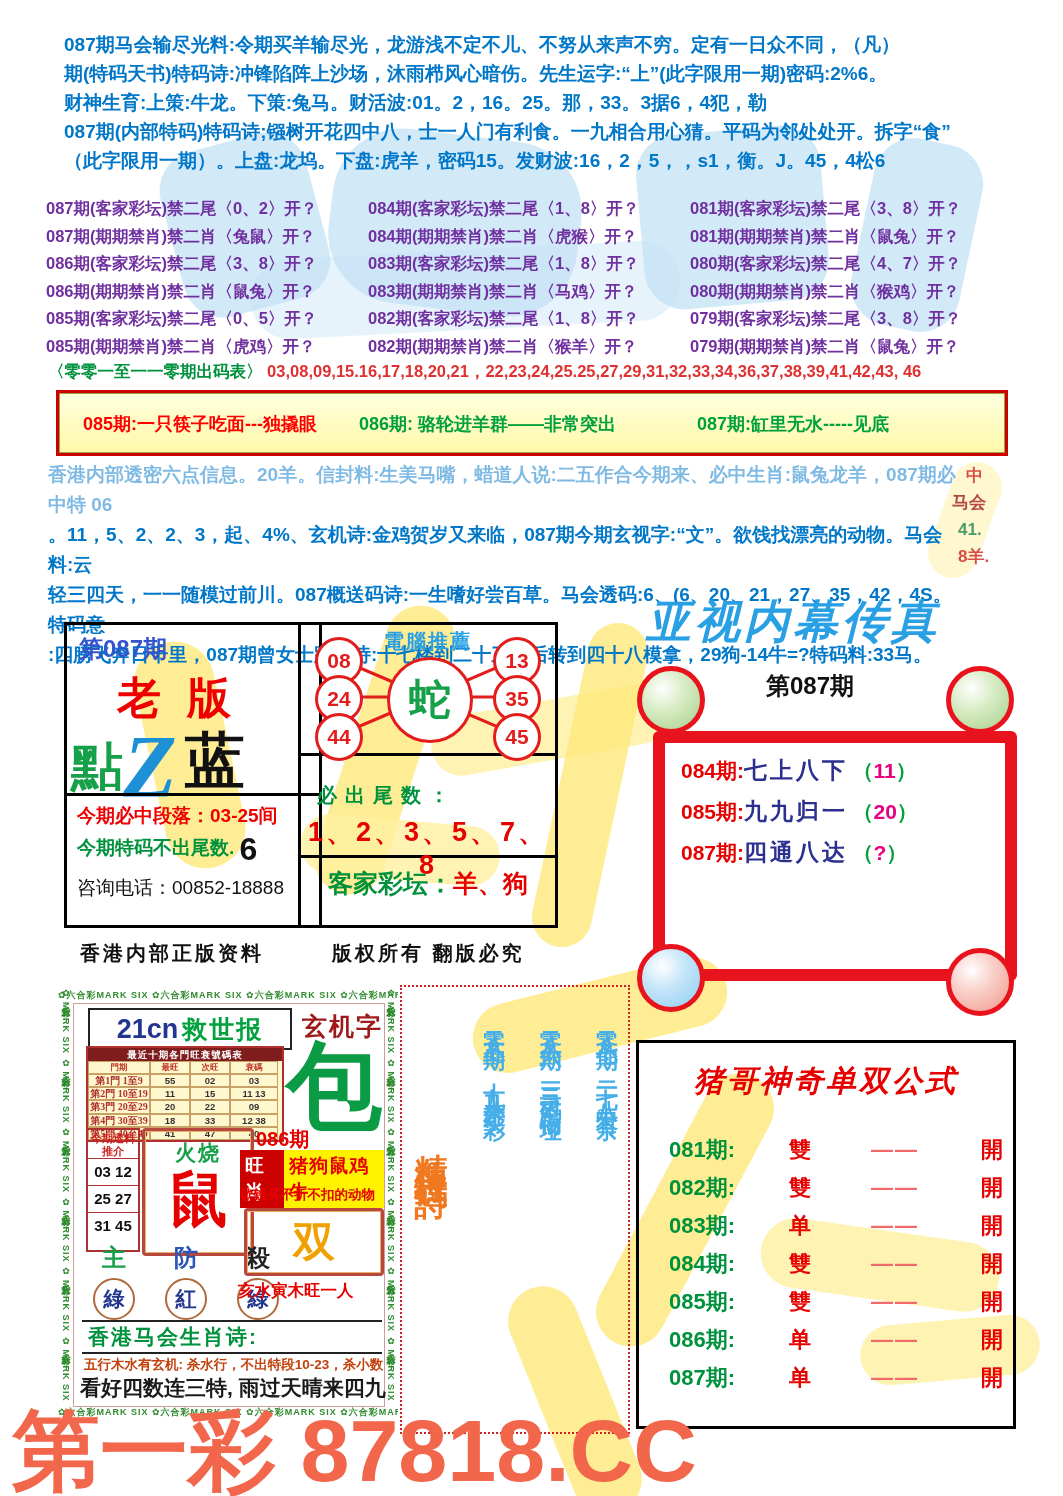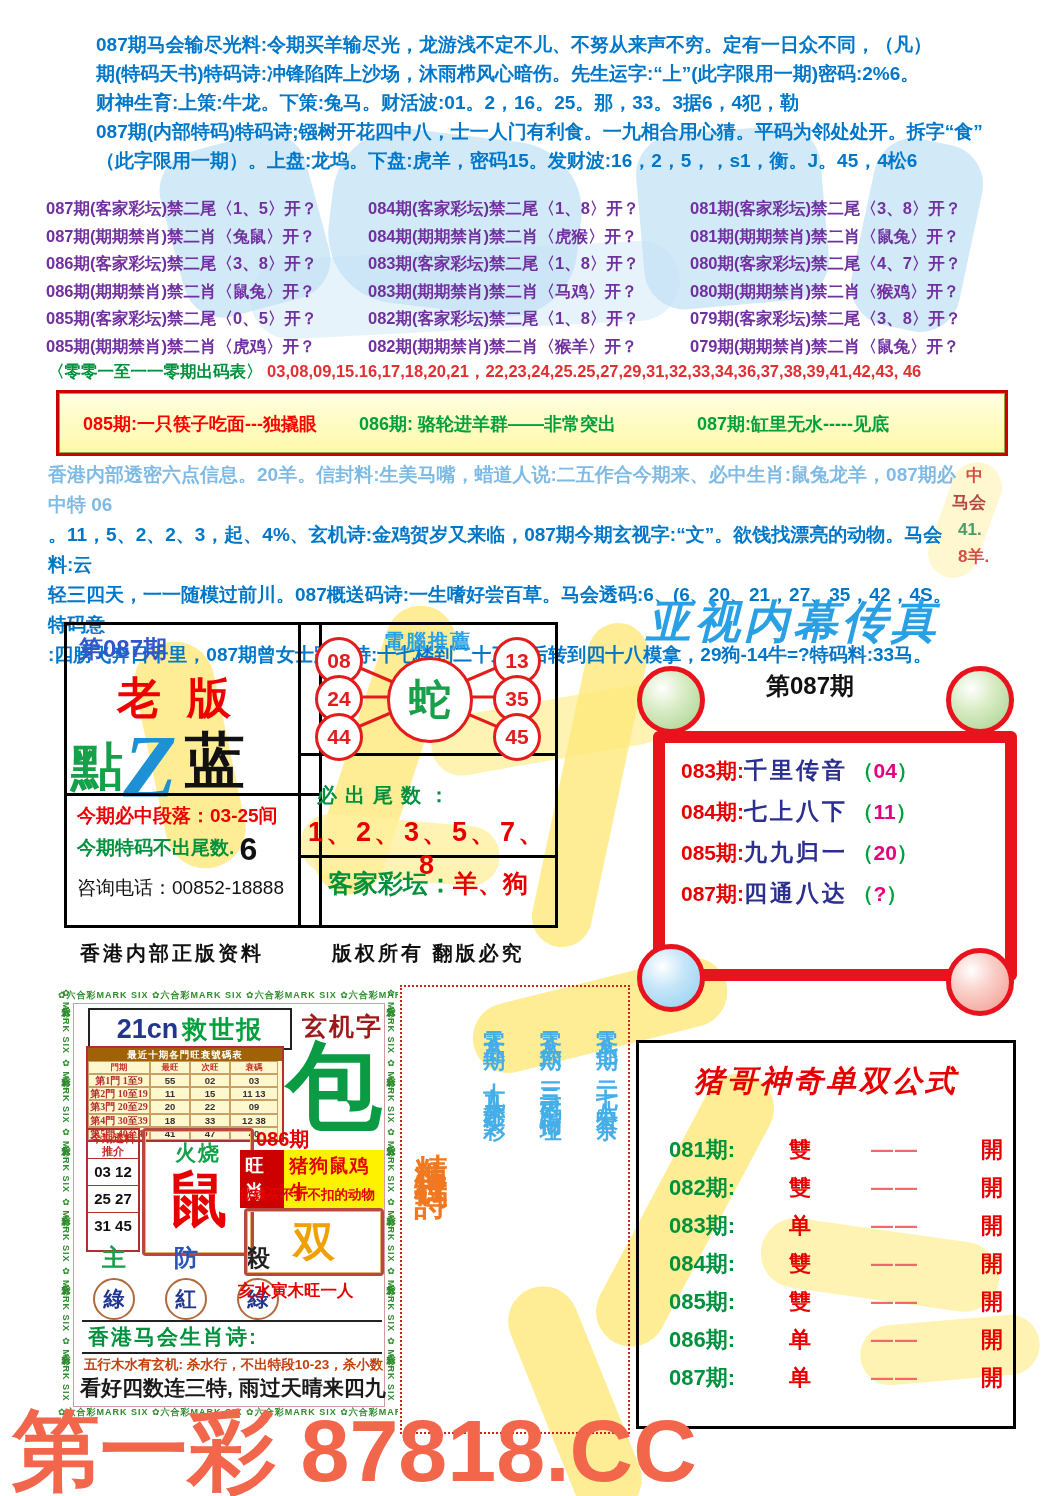--- a/index.html
+++ b/index.html
@@ -5,21 +5,21 @@
   html,body{margin:0;padding:0;background:#888;}
   .page{position:relative;width:1063px;height:1496px;background:#ffffff;overflow:hidden;
         font-family:"Liberation Sans","DejaVu Sans",sans-serif;}
   .abs{position:absolute;}
   
   .wm{position:absolute;border-radius:40px;z-index:0;}
   .wm-b{background:#c3e1f6;opacity:.75;}
   .wm-y{background:#ffe87a;opacity:.8;}
   .wm-y2{background:#fff0a0;opacity:.8;}
   
-  .top-notes{left:64px;top:30px;width:940px;color:#0077c8;font-size:19px;line-height:29px;font-weight:600;z-index:1;margin-left:32px;}
+  .top-notes{left:64px;top:30px;width:940px;color:#0077c8;font-size:19px;line-height:29px;font-weight:600;z-index:1;}
   
   .ban-grid{left:46px;top:198px;width:966px;display:grid;grid-template-columns:322px 322px 322px;
             row-gap:5.5px;color:#7030a0;font-size:16.5px;font-weight:600;z-index:1;}
   .ban-grid span{white-space:nowrap;}
   
   .chuma{left:48px;top:361px;font-size:16.5px;font-weight:600;z-index:1;white-space:nowrap;}
   .chuma .lab{color:#00913c;}
   .chuma .nums{color:#e03030;}
   
   .slogan-box{left:56px;top:390px;width:946px;height:60px;border:3px solid #cc0000;
@@ -92,21 +92,21 @@
   .jsb-border{position:absolute;color:#2e8b2e;font-size:9px;font-weight:700;overflow:hidden;white-space:nowrap;letter-spacing:1px;}
   .jsb-bh{left:0;width:340px;height:15px;line-height:15px;}
   .jsb-bv{top:0;width:15px;height:432px;writing-mode:vertical-rl;text-orientation:mixed;line-height:15px;}
   .jsb-inner{position:absolute;left:15px;top:15px;width:310px;height:402px;border:1px solid #cf9d9d;}
   .t21-box{position:absolute;left:14px;top:4px;width:200px;height:38px;border:2px solid #222;display:flex;align-items:center;justify-content:center;}
   .t21{color:#22368f;font-size:27px;font-weight:800;}
   .tjsb{color:#00a03c;font-size:25px;font-weight:900;margin-left:4px;letter-spacing:2px;}
   .xuanji{position:absolute;left:228px;top:6px;color:#9e1a1a;font-size:25px;font-weight:900;letter-spacing:2px;}
   .bao{position:absolute;left:212px;top:34px;color:#0b9b45;font-size:96px;line-height:96px;font-weight:700;}
   .jsb-table{position:absolute;left:12px;top:42px;width:194px;background:#fff8ce;border:2px solid #b03030;font-weight:700;}
-  .jsb-ttitle{background:#a16207;color:#fff;font-size:9.5px;text-align:center;line-height:13px;letter-spacing:1px;white-space:nowrap;overflow:hidden;}
+  .jsb-ttitle{background:#7f1d1d;color:#fff;font-size:9.5px;text-align:center;line-height:13px;letter-spacing:1px;white-space:nowrap;overflow:hidden;}
   .jsb-thead,.jsb-trow{display:grid;grid-template-columns:62px 40px 40px 48px;}
   .jsb-thead div{color:#c03a2b;font-size:8.5px;text-align:center;line-height:11px;border:0.5px solid #c8a166;}
   .jsb-trow div{font-size:9.5px;text-align:center;line-height:11.2px;border:0.5px solid #c8a166;color:#333;}
   .jsb-trow div:first-child{color:#b03030;font-size:10px;font-family:Liberation Serif, serif;}
   .tj-col{position:absolute;left:12px;top:124px;width:50px;height:120px;border:2px solid #b03030;text-align:center;}
   .tj-lab{color:#cc2222;font-size:11px;font-weight:800;line-height:13px;padding-top:2px;}
   .tj-pair{color:#111;font-size:15px;font-weight:800;line-height:26px;border-top:1px solid #b03030;}
   .hs-frame{position:absolute;left:68px;top:124px;width:106px;height:122px;border:3px solid #b8483f;border-radius:4px;text-align:center;
             box-shadow:inset 0 0 0 1px #e7b36a;}
   .hs-top{color:#17a04a;font-size:21px;font-weight:800;margin-top:8px;letter-spacing:2px;}
@@ -163,21 +163,21 @@
 
   <div class="abs top-notes">
     <div>087期马会输尽光料:令期买羊输尽光，龙游浅不定不儿、不努从来声不穷。定有一日众不同，（凡）</div>
     <div>期(特码天书)特码诗:冲锋陷阵上沙场，沐雨栉风心暗伤。先生运字:“上”(此字限用一期)密码:2%6。</div>
     <div>财神生育:上策:牛龙。下策:兔马。财活波:01。2，16。25。那，33。3据6，4犯，勒</div>
     <div>087期(内部特码)特码诗;镪树开花四中八，士一人门有利食。一九相合用心猜。平码为邻处处开。拆字“食”</div>
     <div>（此字限用一期）。上盘:龙坞。下盘:虎羊，密码15。发财波:16，2，5，，s1，衡。J。45，4松6</div>
   </div>
 
   <div class="abs ban-grid">
-    <span>087期(客家彩坛)禁二尾〈1、5〉开？</span>
+    <span>087期(客家彩坛)禁二尾〈0、2〉开？</span>
     <span>084期(客家彩坛)禁二尾〈1、8〉开？</span>
     <span>081期(客家彩坛)禁二尾〈3、8〉开？</span>
     <span>087期(期期禁肖)禁二肖〈兔鼠〉开？</span>
     <span>084期(期期禁肖)禁二肖〈虎猴〉开？</span>
     <span>081期(期期禁肖)禁二肖〈鼠兔〉开？</span>
     <span>086期(客家彩坛)禁二尾〈3、8〉开？</span>
     <span>083期(客家彩坛)禁二尾〈1、8〉开？</span>
     <span>080期(客家彩坛)禁二尾〈4、7〉开？</span>
     <span>086期(期期禁肖)禁二肖〈鼠兔〉开？</span>
     <span>083期(期期禁肖)禁二肖〈马鸡〉开？</span>
@@ -263,21 +263,20 @@
   <div class="abs caption" style="left:332px;top:940px;">版权所有  翻版必究</div>
 
   <div class="abs atv-title">亚视内幕传真</div>
   <div class="abs atv-issue">第087期</div>
   <div class="abs ball ball-g" style="left:637px;top:666px;"></div>
   <div class="abs ball ball-g" style="left:946px;top:666px;"></div>
   <div class="abs ball ball-b" style="left:637px;top:944px;"></div>
   <div class="abs ball ball-r" style="left:946px;top:948px;"></div>
   <div class="abs atv-frame">
     <div class="atv-rows">
-      <div><span class="iss">083期:</span><span class="phr">千里传音</span> <span class="par">（</span><span class="num">04</span><span class="par">）</span></div>
       <div><span class="iss">084期:</span><span class="phr">七上八下</span> <span class="par">（</span><span class="num">11</span><span class="par">）</span></div>
       <div><span class="iss">085期:</span><span class="phr">九九归一</span> <span class="par">（</span><span class="num">20</span><span class="par">）</span></div>
       <div><span class="iss">087期:</span><span class="phr">四通八达</span> <span class="par">（</span><span class="num">?</span><span class="par">）</span></div>
     </div>
   </div>
 
   <div class="abs pig-box">
     <div class="pig-title">猪哥神奇单双公式</div>
     <div class="pig-rows">
       <div class="pig-row">

